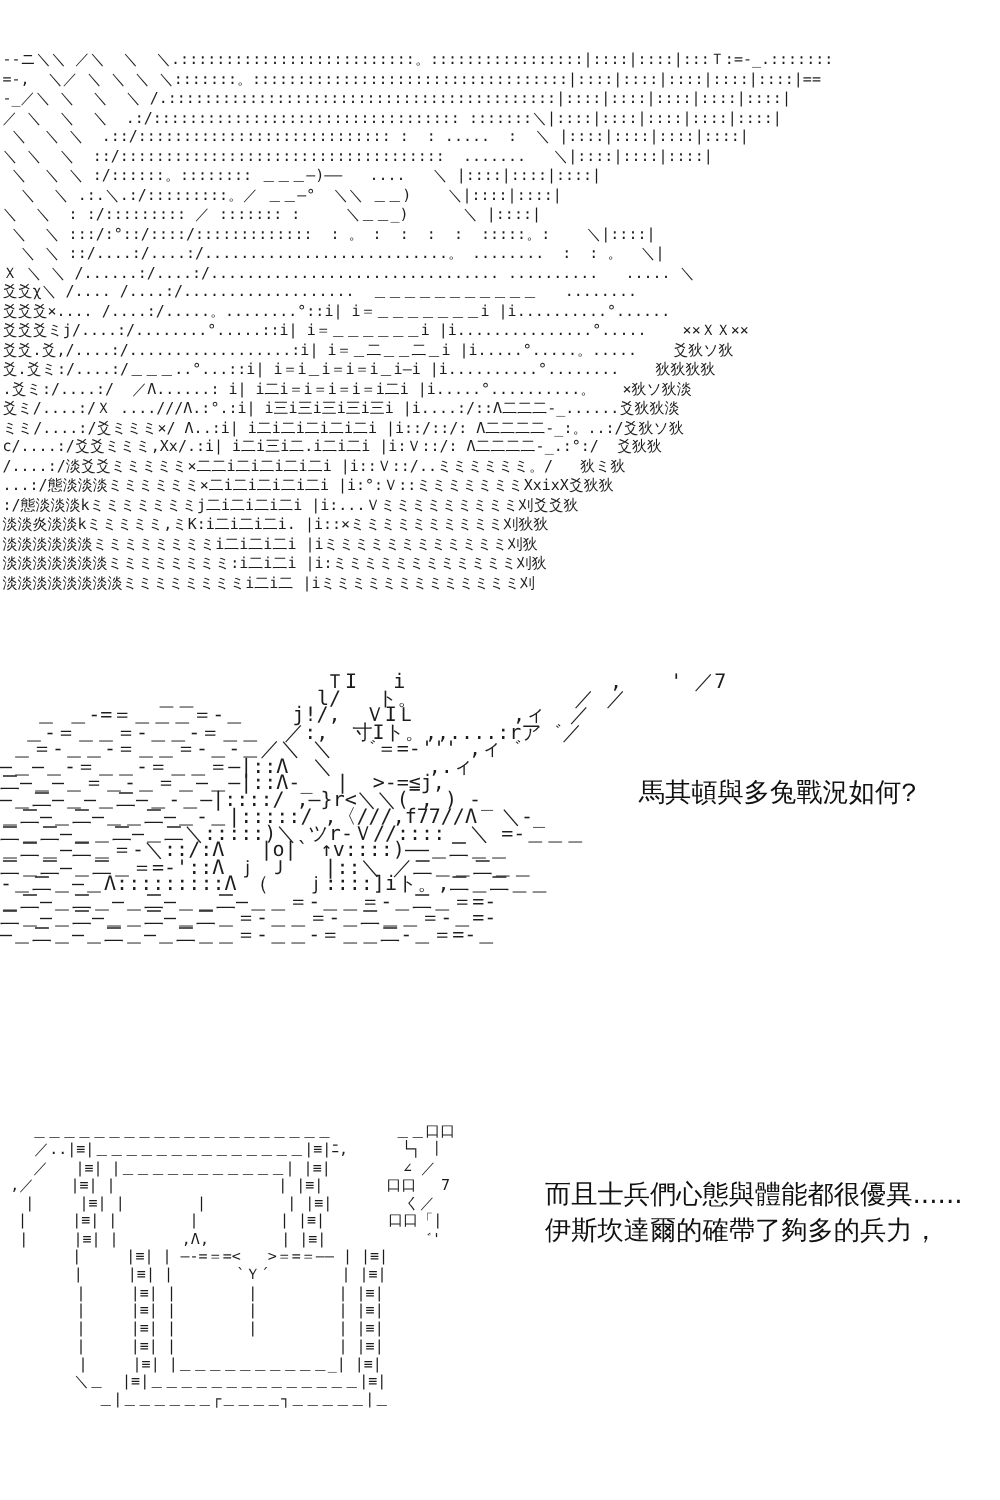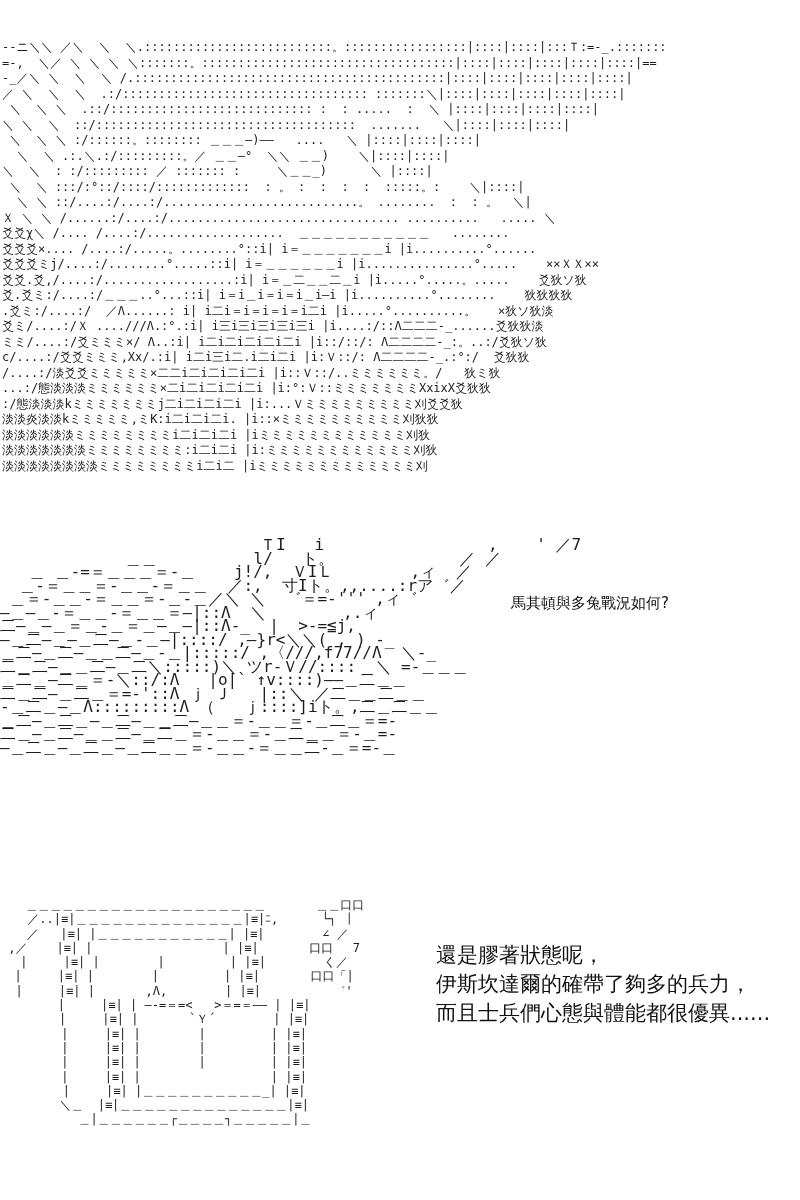--- a/index.html
+++ b/index.html
@@ -19,21 +19,21 @@
     letter-spacing:0;
   }
   #aa-top{ left:2px; top:40px; font-size:12px; line-height:15.5px; }
   #aa-mid{ left:0px; top:538px; font-size:16px; line-height:13.5px; }
   #aa-bottom{ left:4px; top:898px; font-size:12px; line-height:14.3px;text-align:center; }
   .dialogue{
     position:absolute;
     color:#111111;
     font-family:"DejaVu Sans","Liberation Sans",sans-serif;
   }
-  #dlg-mid{ left:511px; top:594px; font-size:15px; }
+  #dlg-mid{ left:511px; top:620px; font-size:21px;font-family:Liberation Mono, monospace; }
   #dlg-bottom{ left:436px; top:941px; font-size:21px; line-height:29px; }
 </style>
 </head>
 <body>
 
 <div class="page">
 
   <pre id="aa-top" class="aa">--ニ＼＼ ／＼  ＼  ＼.::::::::::::::::::::::::::。:::::::::::::::::|::::|::::|:::Ｔ:=-_.:::::::
 =-,  ＼／ ＼ ＼ ＼ ＼:::::::。:::::::::::::::::::::::::::::::::::|::::|::::|::::|::::|::::|==
 -_／＼ ＼  ＼  ＼ /.:::::::::::::::::::::::::::::::::::::::::::|::::|::::|::::|::::|::::|
@@ -93,18 +93,17 @@
 |     |≡| |       `Ｙ´        | |≡|
 |     |≡| |        |         | |≡|
 |     |≡| |        |         | |≡|
 |     |≡| |        |         | |≡|
 |     |≡| |                  | |≡|
 |     |≡| |＿＿＿＿＿＿＿＿＿＿_| |≡|
 ＼＿  |≡|＿＿＿＿＿＿＿＿＿＿＿＿＿＿|≡|
    ＿|＿＿＿＿＿＿┌＿＿＿＿┐＿＿＿＿＿|＿</pre>
 
   <div id="dlg-bottom" class="dialogue">
-    <div>還是膠著狀態呢，</div>
+    <div>而且士兵們心態與體能都很優異......</div>
     <div>伊斯坎達爾的確帶了夠多的兵力，</div>
-    <div>而且士兵們心態與體能都很優異......</div>
   </div>
 
 </div>
 
 </body></html>

